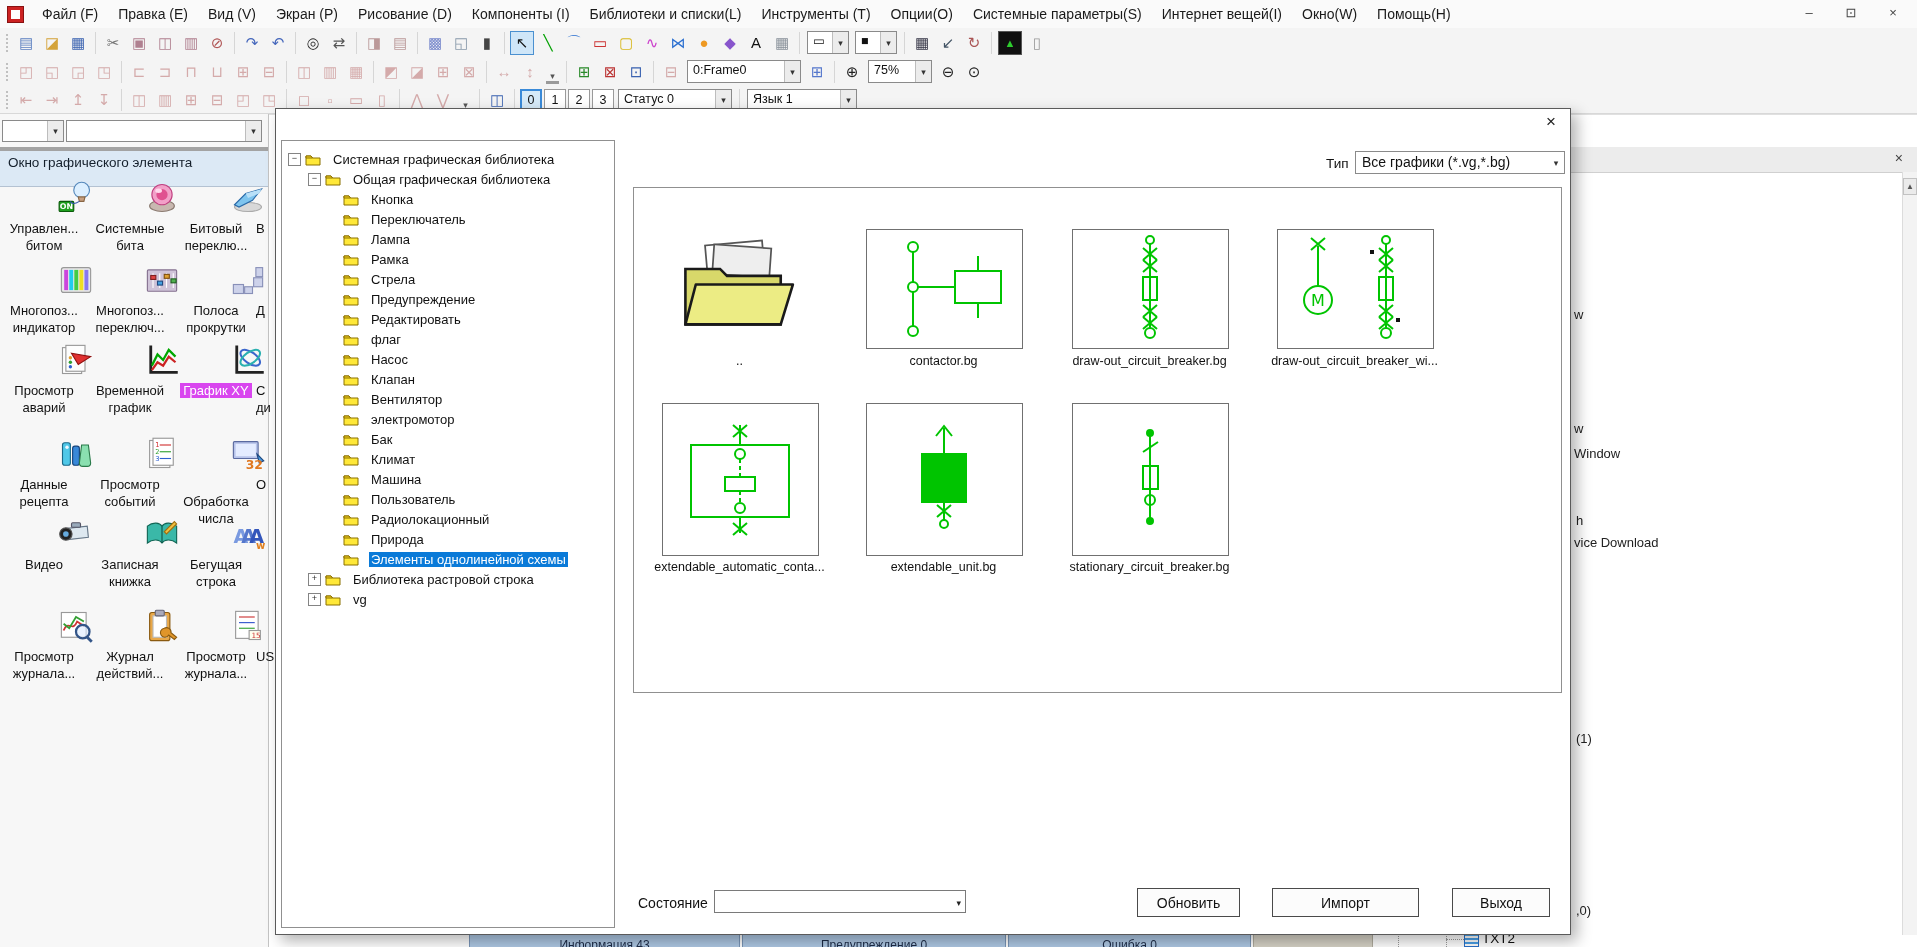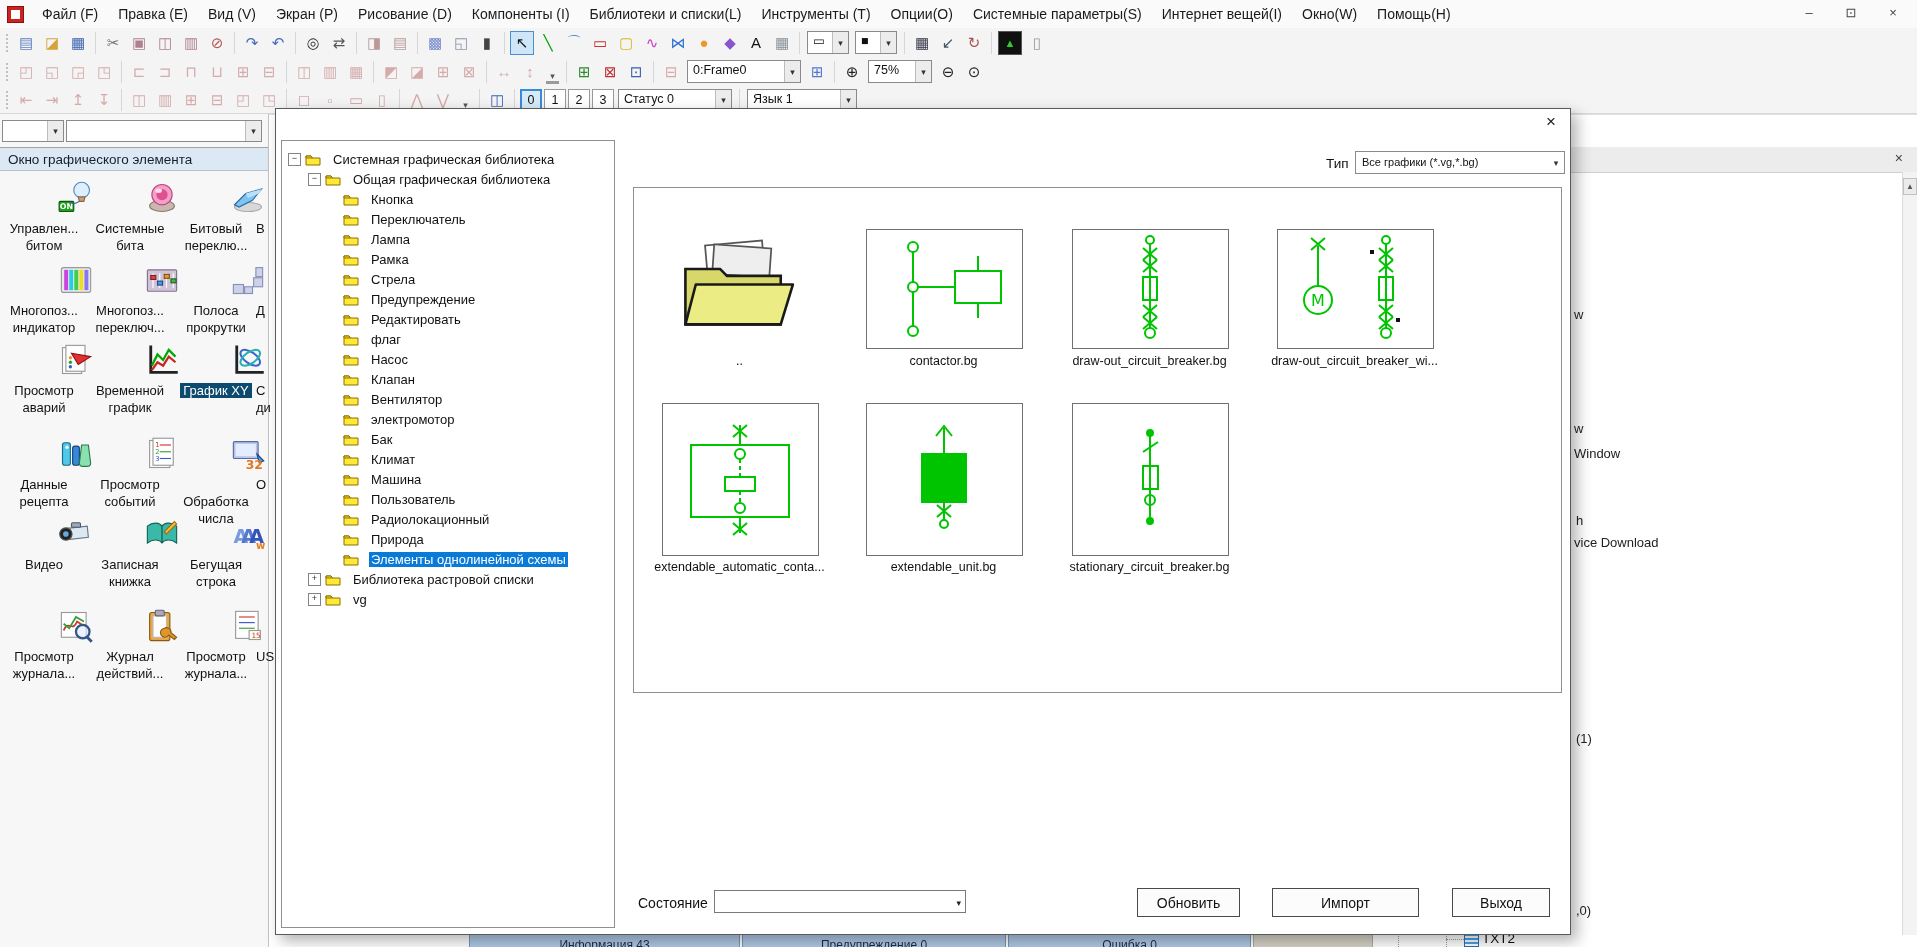--- a/index.html
+++ b/index.html
@@ -36,26 +36,26 @@
               display:inline-flex;align-items:center;justify-content:center;color:#2ecc2e;font-size:11px;flex:0 0 auto;}
   .tgl{width:20px;height:20px;border:1px solid #9a9a9a;background:#fff;display:inline-flex;
        align-items:center;justify-content:center;font-size:12.5px;margin:0 1px;flex:0 0 auto;}
   .tgl.on{border:2px solid #3a8ad8;background:#d6eaf8;width:18px;height:18px;}
   
   .palette{position:absolute;left:0;top:114px;width:268px;height:833px;background:#f7f7f7;
            border-right:1px solid #c4c4c4;}
   .pal-combo{position:absolute;height:20px;background:#fff;border:1px solid #8a8a8a;display:flex;}
   .pal-combo .ct{flex:1;} .pal-combo .ca{width:15px;background:#ececec;border-left:1px solid #bdbdbd;
            font-size:9px;color:#333;display:flex;align-items:center;justify-content:center;}
-  .pal-header{position:absolute;left:0;top:33px;width:268px;height:24px;background:#dce9f5;
-              border-top:1px solid #a3a3a3;border-bottom:1px solid #b4c2d2;font-size:13.5px;
+  .pal-header{position:absolute;left:0;top:33px;width:268px;height:40px;background:#dce9f5;
+              border-top:4px solid #a3a3a3;border-bottom:1px solid #b4c2d2;font-size:13.5px;
               line-height:24px;padding-left:8px;box-sizing:border-box;color:#15202c;}
   .pal-item-icon{position:absolute;width:36px;height:36px;margin-left:32px;}
   .pal-item-label{position:absolute;width:84px;text-align:center;font-size:13px;line-height:17px;color:#111;}
-  .pal-item-label .hl{background:#0c4a6e;color:#fff;padding:0 3px;}
+  .pal-item-label .hl{background:#d946ef;color:#fff;padding:0 3px;}
   .pal-frag{position:absolute;left:256px;width:40px;font-size:13px;line-height:17px;color:#111;text-align:left;}
   
   .bg-strip{position:absolute;left:1571px;top:147px;width:346px;height:25px;background:#ececec;
             border-bottom:1px solid #d0d0d0;}
   .bg-strip .x{position:absolute;right:14px;top:3px;font-size:14px;color:#444;}
   .bg-scroll{position:absolute;left:1902px;top:172px;width:15px;height:763px;background:#f3f3f3;
              border-left:1px solid #dcdcdc;}
   .bg-scroll .up{position:absolute;left:0;top:6px;width:14px;height:17px;background:#ebebeb;
                  border:1px solid #c2c2c2;box-sizing:border-box;font-size:8px;color:#555;
                  display:flex;align-items:center;justify-content:center;}
@@ -78,21 +78,21 @@
               background:#fff;overflow:hidden;box-sizing:border-box;}
   .tree-row{height:20px;display:flex;align-items:center;font-size:13px;white-space:nowrap;}
   .tbox{width:11px;height:11px;border:1px solid #848484;background:#fff;font-size:9px;line-height:9px;
         text-align:center;margin-right:4px;flex:0 0 auto;color:#333;}
   .tree-row svg{margin-right:5px;flex:0 0 auto;}
   .tree-row .lbl{padding:0 2px;}
   .tree-row .lbl.sel{background:#0a7ad8;color:#fff;}
   .type-label{position:absolute;left:1050px;top:47px;font-size:13.5px;}
   .type-combo{position:absolute;left:1079px;top:42px;width:210px;height:23px;background:#fff;
               border:1px solid #8a8a8a;display:flex;box-sizing:border-box;}
-  .type-combo .ct{flex:1;font-size:11px;line-height:21px;padding:0 6px;white-space:nowrap;overflow:hidden;}
+  .type-combo .ct{flex:1;font-size:14px;line-height:21px;padding:0 6px;white-space:nowrap;overflow:hidden;}
   .type-combo .ca{width:16px;font-size:9px;color:#333;display:flex;align-items:center;justify-content:center;}
   .thumb-panel{position:absolute;left:357px;top:78px;width:929px;height:506px;border:1px solid #909090;
                background:#fff;box-sizing:border-box;}
   .thumb-box{position:absolute;border:1px solid #707070;background:#fff;display:flex;
              align-items:center;justify-content:center;overflow:hidden;}
   .thumb-free{position:absolute;display:flex;align-items:center;justify-content:center;}
   .thumb-label{position:absolute;font-size:12.5px;text-align:center;color:#111;white-space:nowrap;}
   .groupbox{position:absolute;left:357px;top:597px;width:929px;height:171px;border:1px solid #a8a8a8;
             box-sizing:border-box;}
   .groupbox .gb-label{position:absolute;left:10px;top:-9px;background:#fff;padding:0 4px;font-size:13px;}
@@ -742,21 +742,21 @@
             <span class="lbl sel">Элементы однолинейной схемы</span>
           </div>
           <div class="tree-row" style="padding-left: 26px;">
             <div class="tbox">+</div>
             <span style="display: inline-flex; margin-right: 5px;">
               <svg width="16" height="13" viewBox="0 0 16 13">
                 <path d="M1,3 L6,3 L7.5,5 L15,5 L15,12 L1,12 Z" fill="#ffe838" stroke="#8a7000"></path>
                 <path d="M1,3 L6,3 L7.5,5 L1,5 Z" fill="#ffd820" stroke="#8a7000"></path>
               </svg>
             </span>
-            <span class="lbl">Библиотека растровой списки</span>
+            <span class="lbl">Библиотека растровой строка</span>
           </div>
           <div class="tree-row" style="padding-left: 26px;">
             <div class="tbox">+</div>
             <span style="display: inline-flex; margin-right: 5px;">
               <svg width="16" height="13" viewBox="0 0 16 13">
                 <path d="M1,3 L6,3 L7.5,5 L15,5 L15,12 L1,12 Z" fill="#ffe838" stroke="#8a7000"></path>
                 <path d="M1,3 L6,3 L7.5,5 L1,5 Z" fill="#ffd820" stroke="#8a7000"></path>
               </svg>
             </span>
             <span class="lbl">vg</span>

